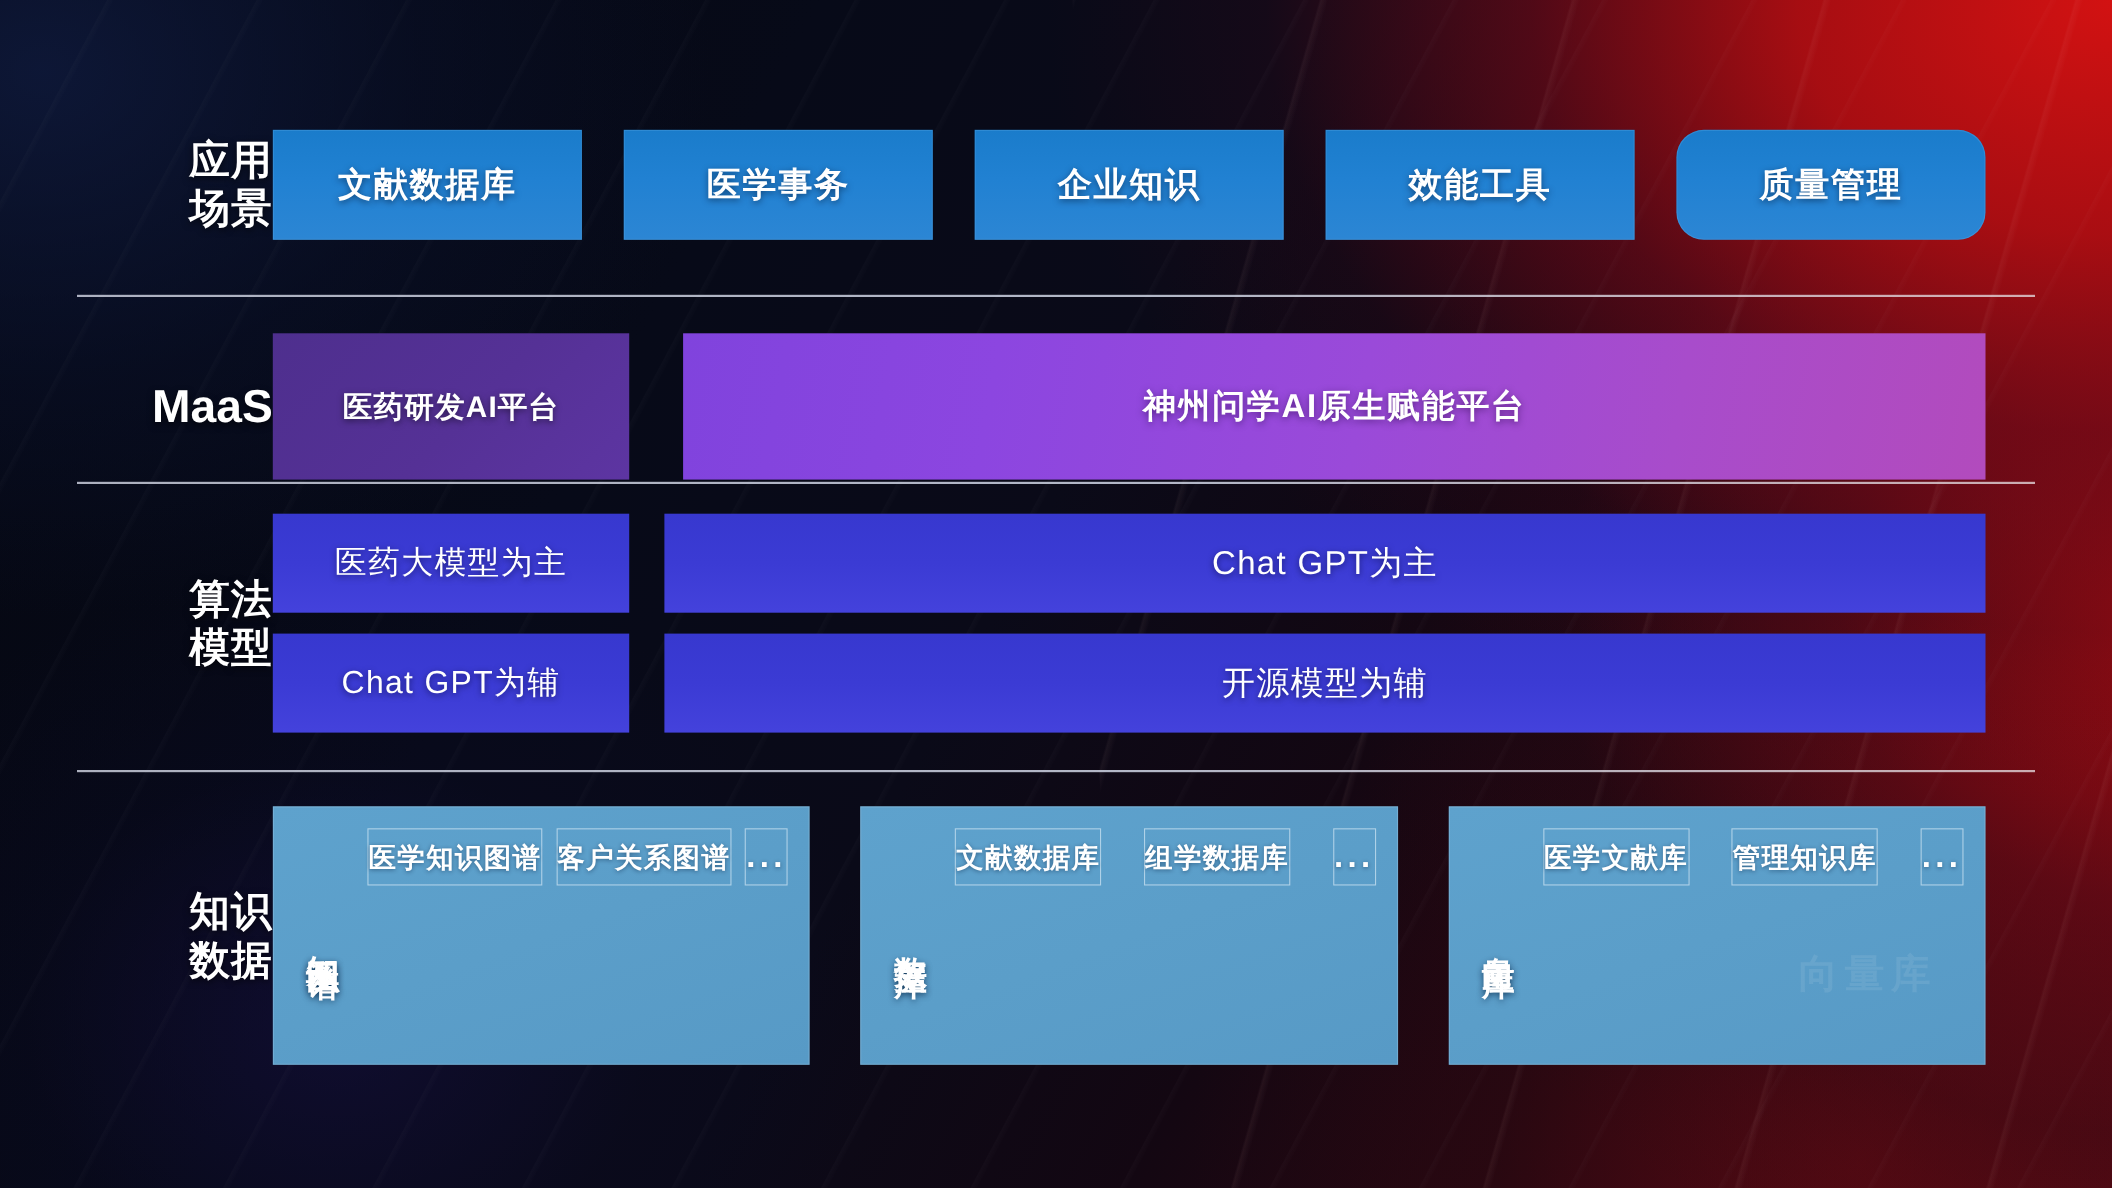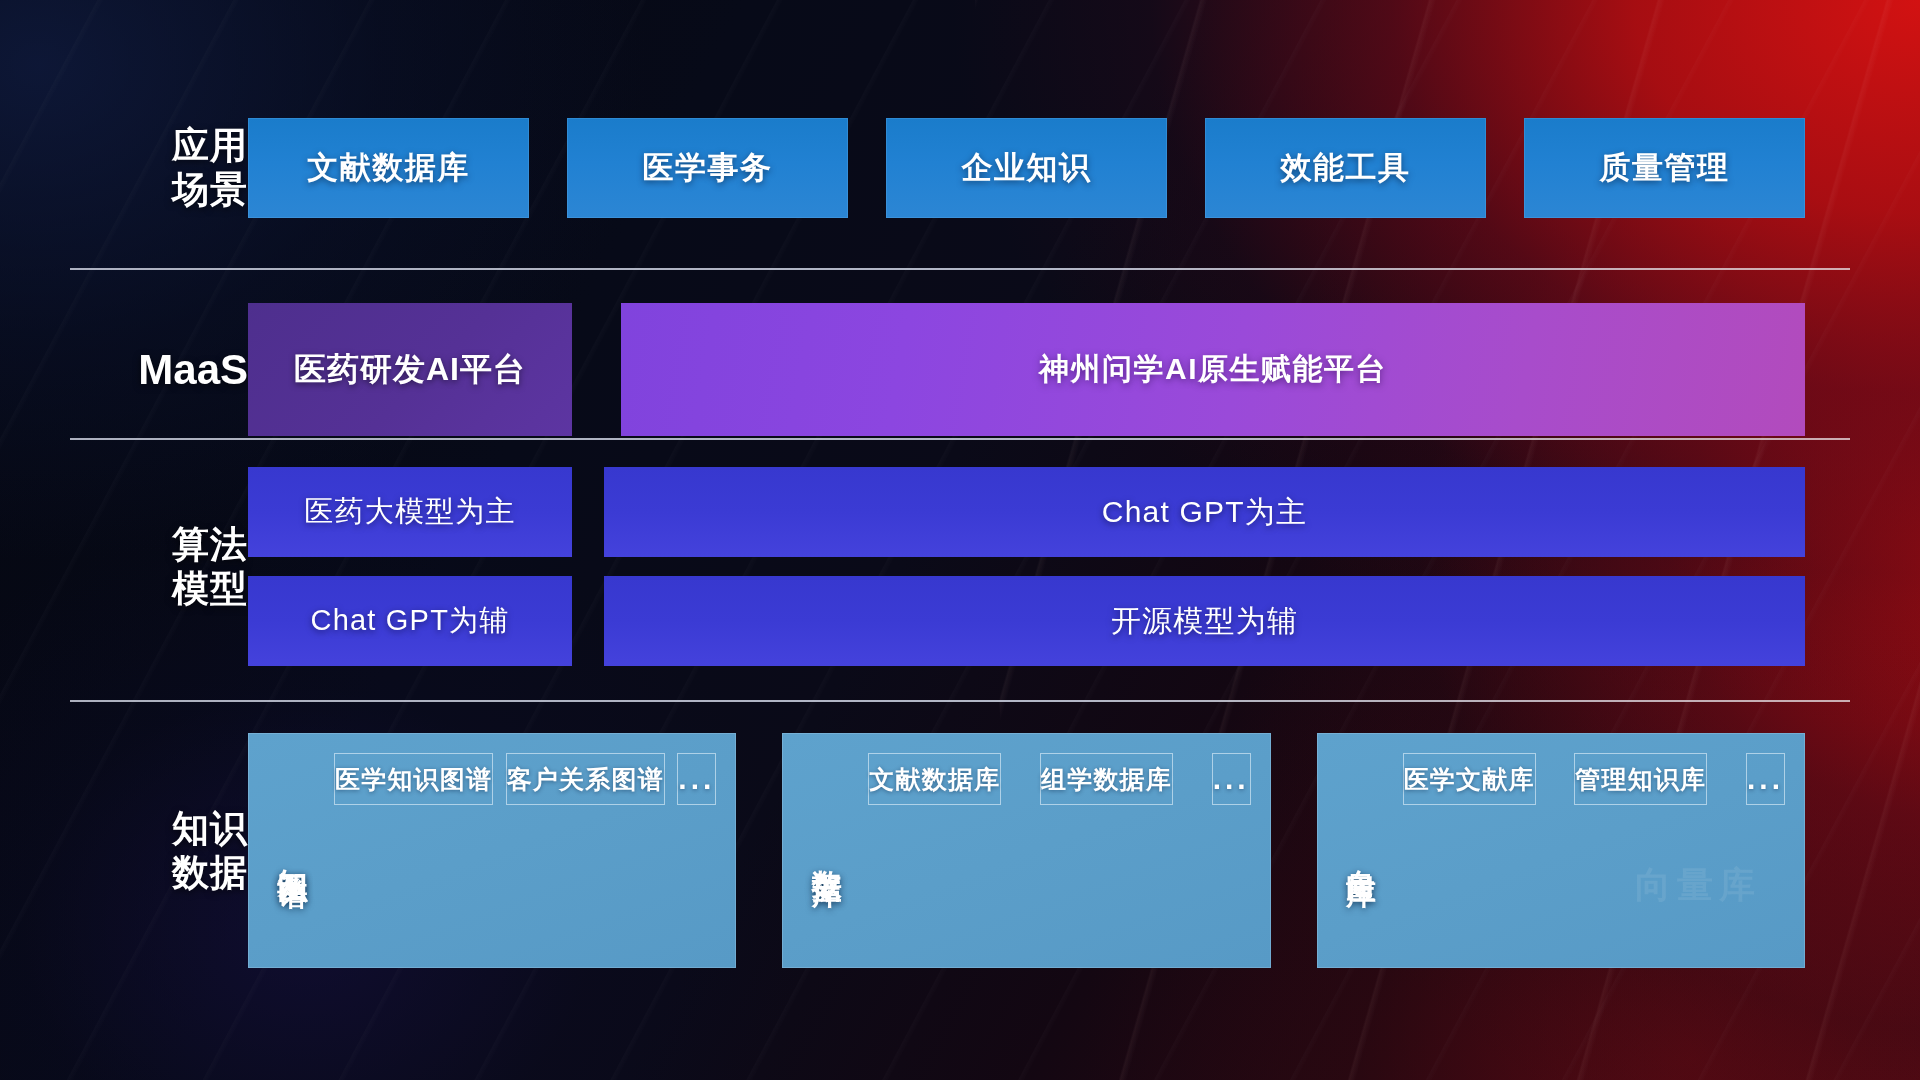--- a/index.html
+++ b/index.html
@@ -119,21 +119,21 @@
 
   
   .maas-left {
     width: 324px;
     height: 133px;
     background: linear-gradient(135deg, #4e2f8e 0%, #553196 55%, #5d35a2 100%);
     display: flex;
     align-items: center;
     justify-content: center;
     color: #ffffff;
-    font-size: 32px;
+    font-size: 27px;
     font-weight: 700;
     letter-spacing: 1px;
     text-shadow: 0 2px 6px rgba(0,0,0,0.5);
   }
   .maas-right {
     flex: 1 1 auto;
     height: 133px;
     margin-left: 49px;
     margin-right: 115px;
     background: linear-gradient(100deg, #8043dd 0%, #8c46e0 24%, #9a4ad9 52%, #a84ccb 76%, #b24bbd 100%);
@@ -238,21 +238,21 @@
   <div class="layer-content">
 
     <div class="row" style="top:118px; height:100px;">
       <div class="row-label">应用
 场景</div>
       <div class="row-body" style="padding-right:115px; gap:38px;">
         <div class="app-box" style="flex:1 1 0;">文献数据库</div>
         <div class="app-box" style="flex:1 1 0;">医学事务</div>
         <div class="app-box" style="flex:1 1 0;">企业知识</div>
         <div class="app-box" style="flex:1 1 0;">效能工具</div>
-        <div class="app-box" style="flex:1 1 0;">质量管理</div>
+        <div class="app-box" style="flex:1 1 0;border-radius:25px;">质量管理</div>
       </div>
     </div>
 
     <div class="divider" style="top:268px;"></div>
 
     <div class="row" style="top:303px; height:133px;">
       <div class="row-label" style="font-size:42px; letter-spacing:0;">MaaS</div>
       <div class="row-body">
         <div class="maas-left">医药研发AI平台</div>
         <div class="maas-right">神州问学AI原生赋能平台</div>

